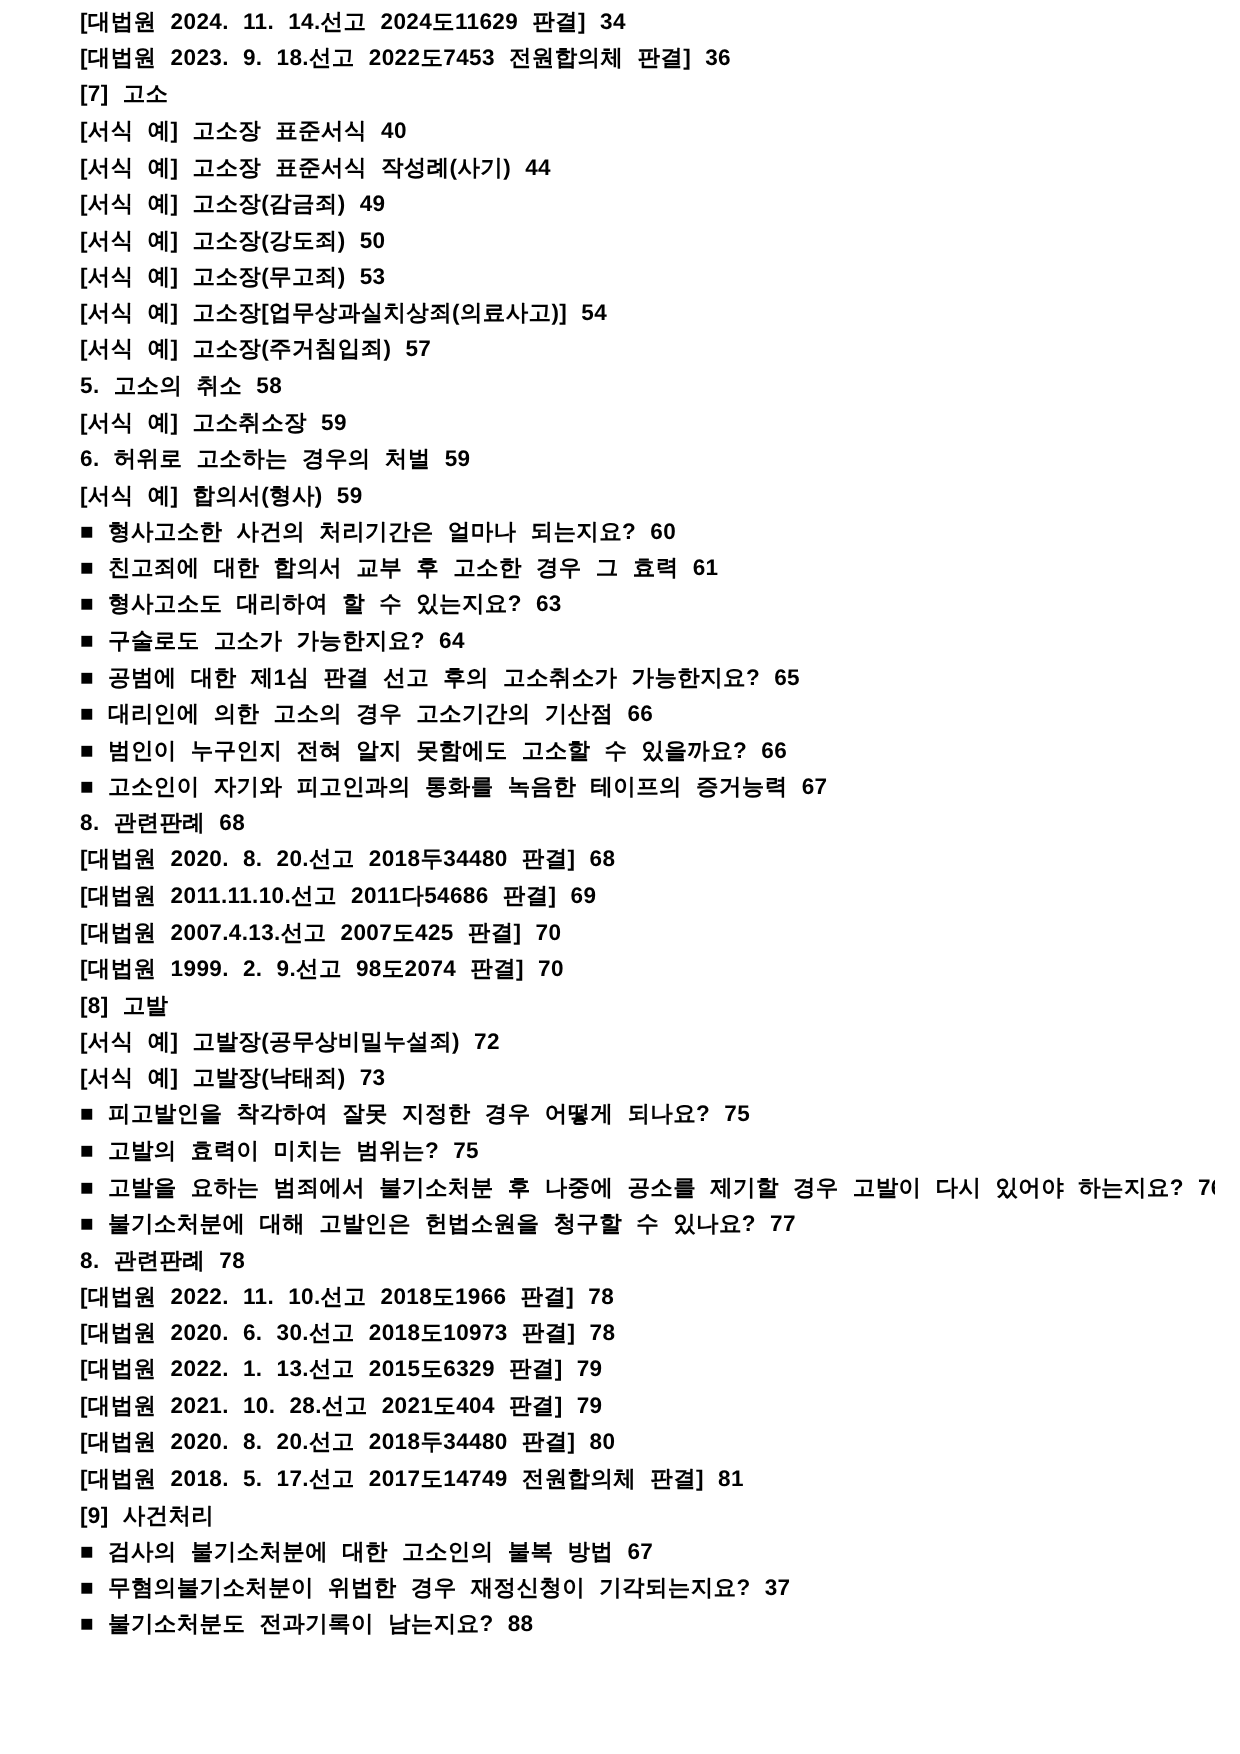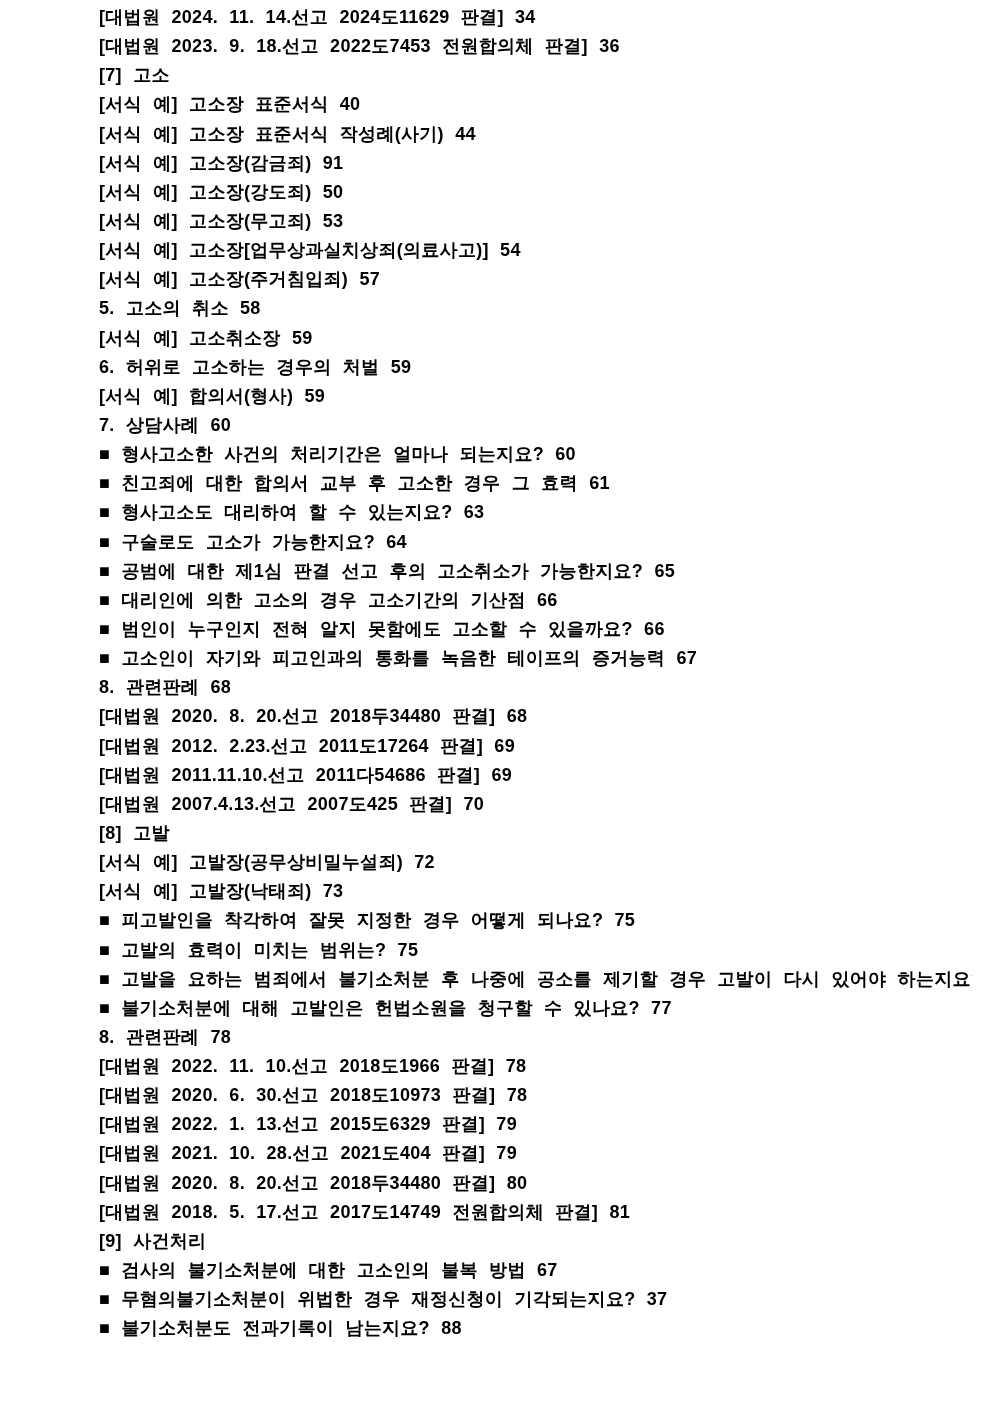--- a/index.html
+++ b/index.html
@@ -11,21 +11,21 @@
     width: 992px;
     height: 1403px;
     overflow: hidden;
     font-family: "Liberation Sans", "DejaVu Sans", sans-serif;
   }
   .page {
     box-sizing: border-box;
     width: 992px;
     height: 1403px;
     background: #ffffff;
-    padding: 3px 20px 0 99px;
+    padding: 3px 20px 0 64px;
   }
   .toc-line {
     font-size: 18px;
     font-weight: 700;
     color: #000000;
     line-height: 29.15px;
     height: 29.15px;
     letter-spacing: 0.3px;
     word-spacing: 6px;
     white-space: nowrap;
@@ -35,43 +35,42 @@
 </head>
 <body>
 
 <div class="page">
   <div class="toc" id="toc-list">
       <div class="toc-line">[대법원 2024. 11. 14.선고 2024도11629 판결] 34</div>
       <div class="toc-line">[대법원 2023. 9. 18.선고 2022도7453 전원합의체 판결] 36</div>
       <div class="toc-line">[7] 고소</div>
       <div class="toc-line">[서식 예] 고소장 표준서식 40</div>
       <div class="toc-line">[서식 예] 고소장 표준서식 작성례(사기) 44</div>
-      <div class="toc-line">[서식 예] 고소장(감금죄) 91</div>
+      <div class="toc-line">[서식 예] 고소장(감금죄) 49</div>
       <div class="toc-line">[서식 예] 고소장(강도죄) 50</div>
       <div class="toc-line">[서식 예] 고소장(무고죄) 53</div>
       <div class="toc-line">[서식 예] 고소장[업무상과실치상죄(의료사고)] 54</div>
       <div class="toc-line">[서식 예] 고소장(주거침입죄) 57</div>
       <div class="toc-line">5. 고소의 취소 58</div>
       <div class="toc-line">[서식 예] 고소취소장 59</div>
       <div class="toc-line">6. 허위로 고소하는 경우의 처벌 59</div>
       <div class="toc-line">[서식 예] 합의서(형사) 59</div>
-      <div class="toc-line">7. 상담사례 60</div>
       <div class="toc-line">■ 형사고소한 사건의 처리기간은 얼마나 되는지요? 60</div>
       <div class="toc-line">■ 친고죄에 대한 합의서 교부 후 고소한 경우 그 효력 61</div>
       <div class="toc-line">■ 형사고소도 대리하여 할 수 있는지요? 63</div>
       <div class="toc-line">■ 구술로도 고소가 가능한지요? 64</div>
       <div class="toc-line">■ 공범에 대한 제1심 판결 선고 후의 고소취소가 가능한지요? 65</div>
       <div class="toc-line">■ 대리인에 의한 고소의 경우 고소기간의 기산점 66</div>
       <div class="toc-line">■ 범인이 누구인지 전혀 알지 못함에도 고소할 수 있을까요? 66</div>
       <div class="toc-line">■ 고소인이 자기와 피고인과의 통화를 녹음한 테이프의 증거능력 67</div>
       <div class="toc-line">8. 관련판례 68</div>
       <div class="toc-line">[대법원 2020. 8. 20.선고 2018두34480 판결] 68</div>
-      <div class="toc-line">[대법원 2012. 2.23.선고 2011도17264 판결] 69</div>
       <div class="toc-line">[대법원 2011.11.10.선고 2011다54686 판결] 69</div>
       <div class="toc-line">[대법원 2007.4.13.선고 2007도425 판결] 70</div>
+      <div class="toc-line">[대법원 1999. 2. 9.선고 98도2074 판결] 70</div>
       <div class="toc-line">[8] 고발</div>
       <div class="toc-line">[서식 예] 고발장(공무상비밀누설죄) 72</div>
       <div class="toc-line">[서식 예] 고발장(낙태죄) 73</div>
       <div class="toc-line">■ 피고발인을 착각하여 잘못 지정한 경우 어떻게 되나요? 75</div>
       <div class="toc-line">■ 고발의 효력이 미치는 범위는? 75</div>
       <div class="toc-line">■ 고발을 요하는 범죄에서 불기소처분 후 나중에 공소를 제기할 경우 고발이 다시 있어야 하는지요? 76</div>
       <div class="toc-line">■ 불기소처분에 대해 고발인은 헌법소원을 청구할 수 있나요? 77</div>
       <div class="toc-line">8. 관련판례 78</div>
       <div class="toc-line">[대법원 2022. 11. 10.선고 2018도1966 판결] 78</div>
       <div class="toc-line">[대법원 2020. 6. 30.선고 2018도10973 판결] 78</div>

